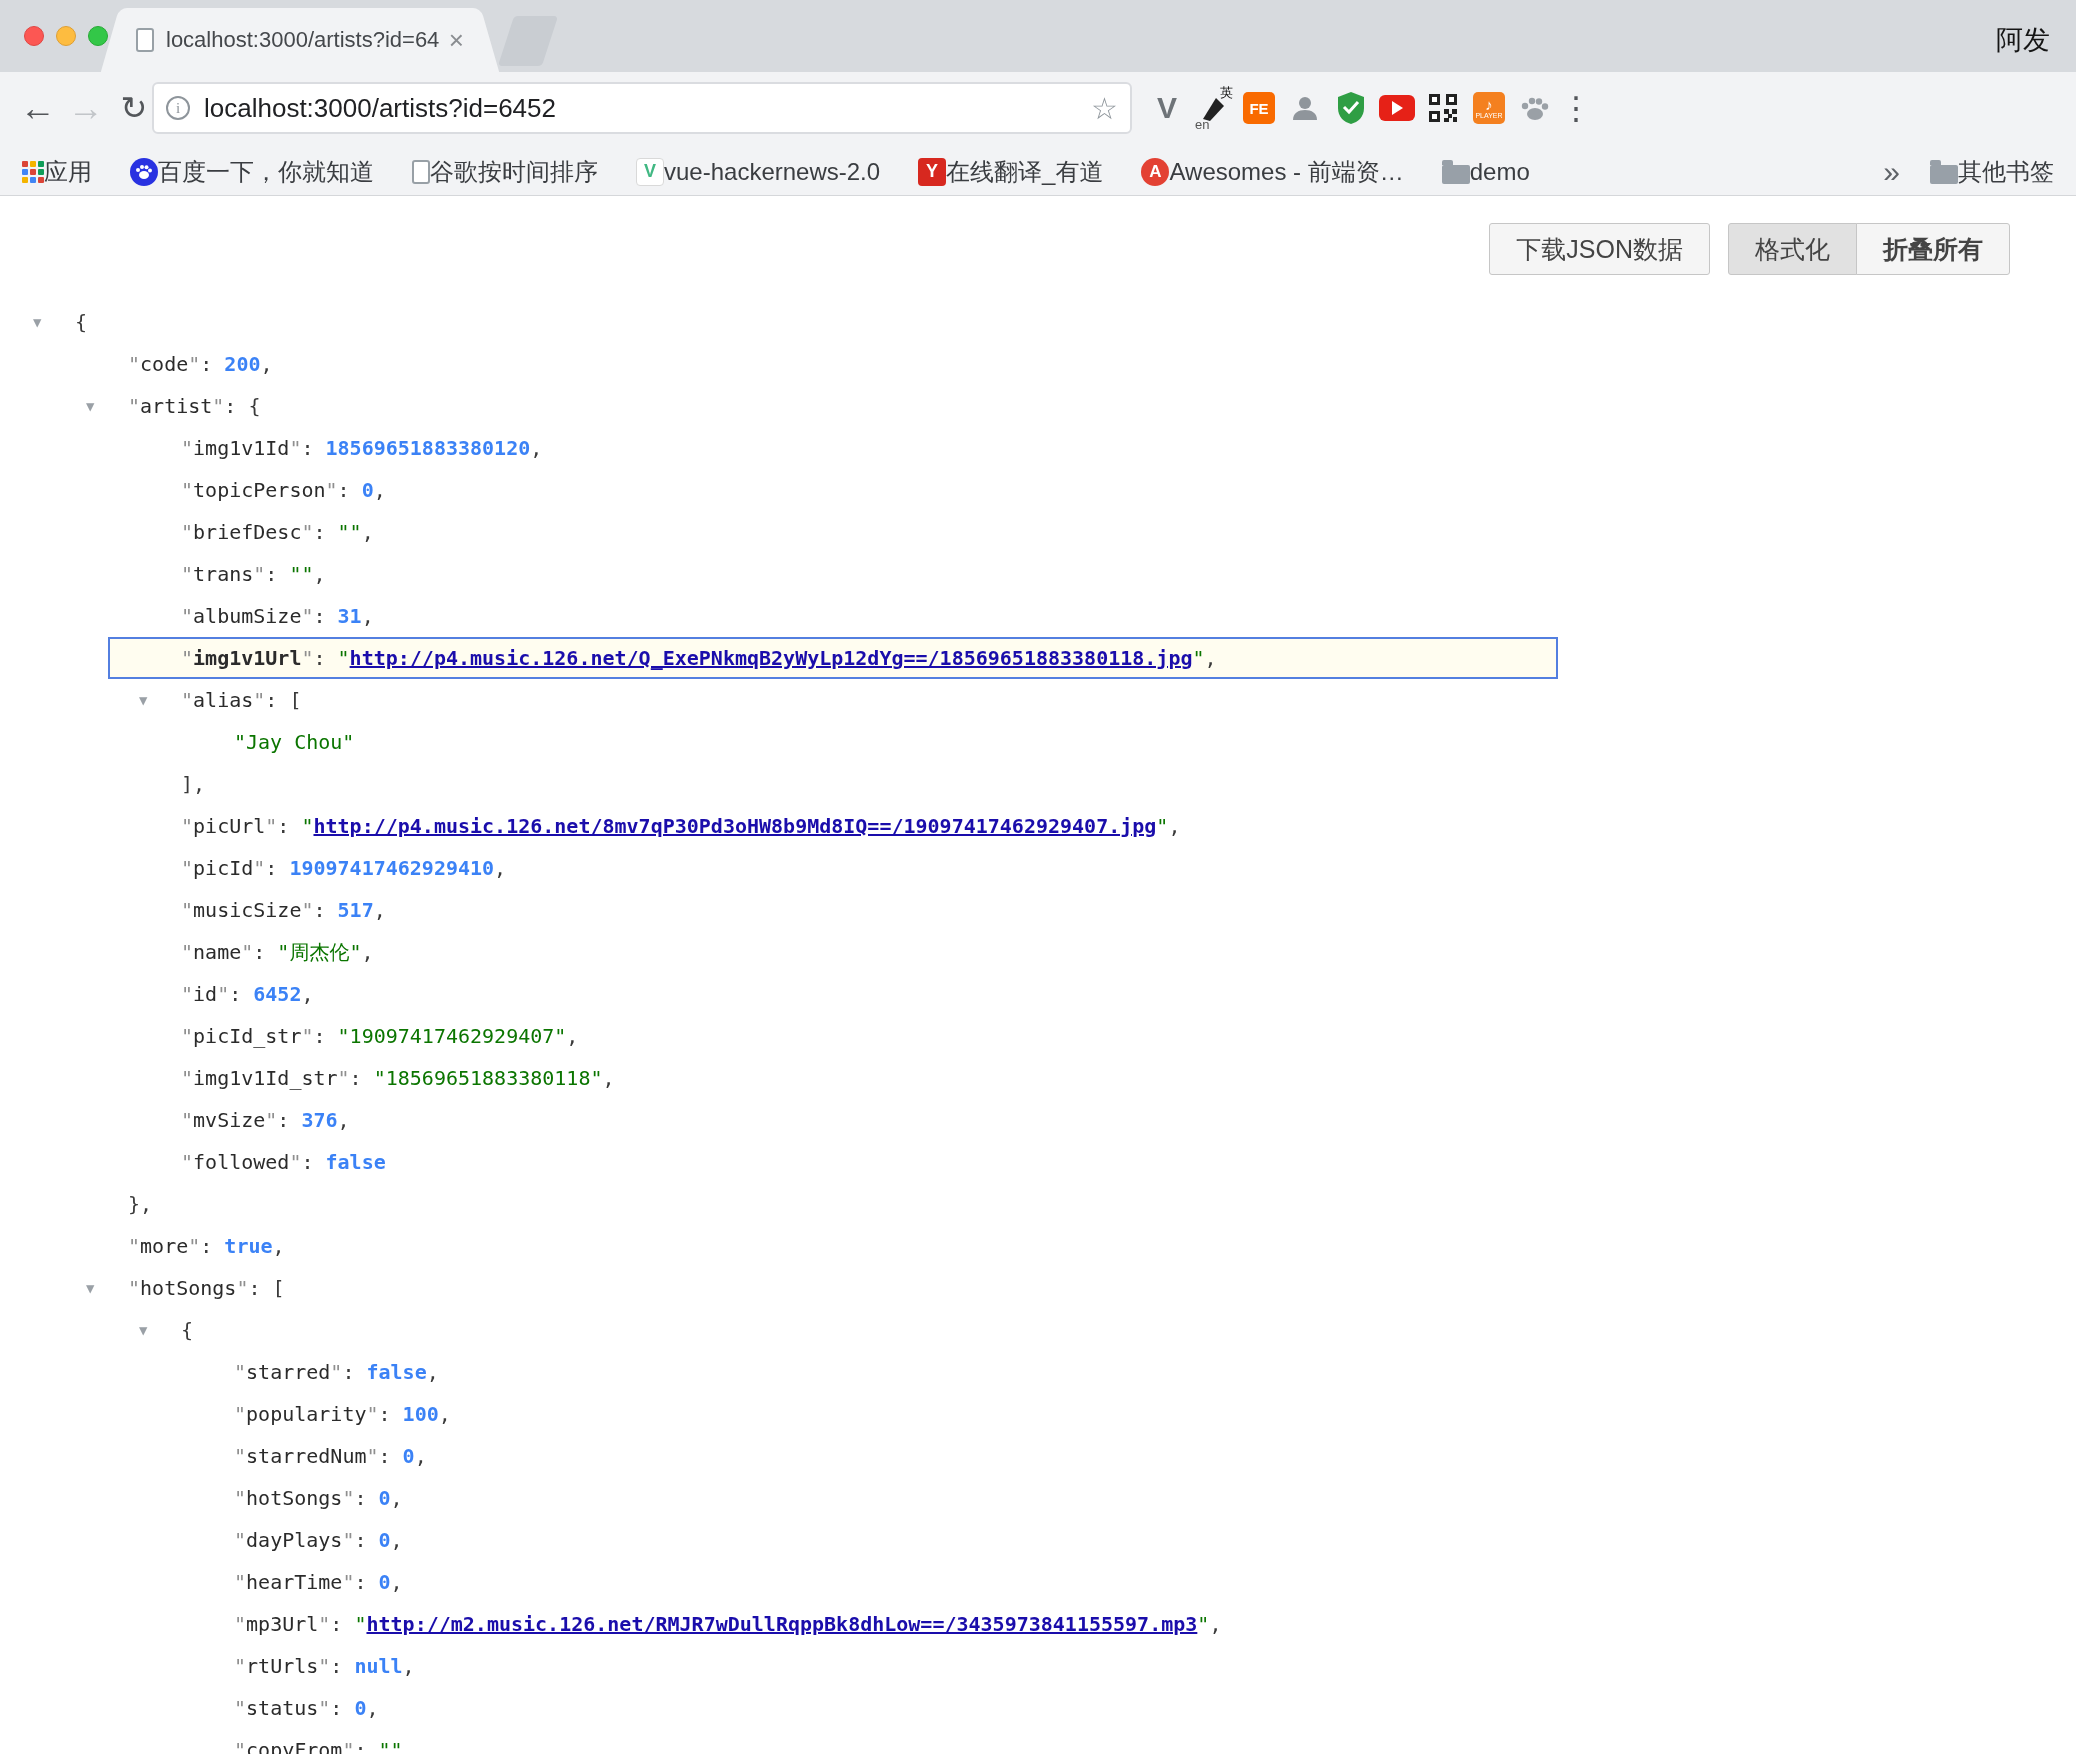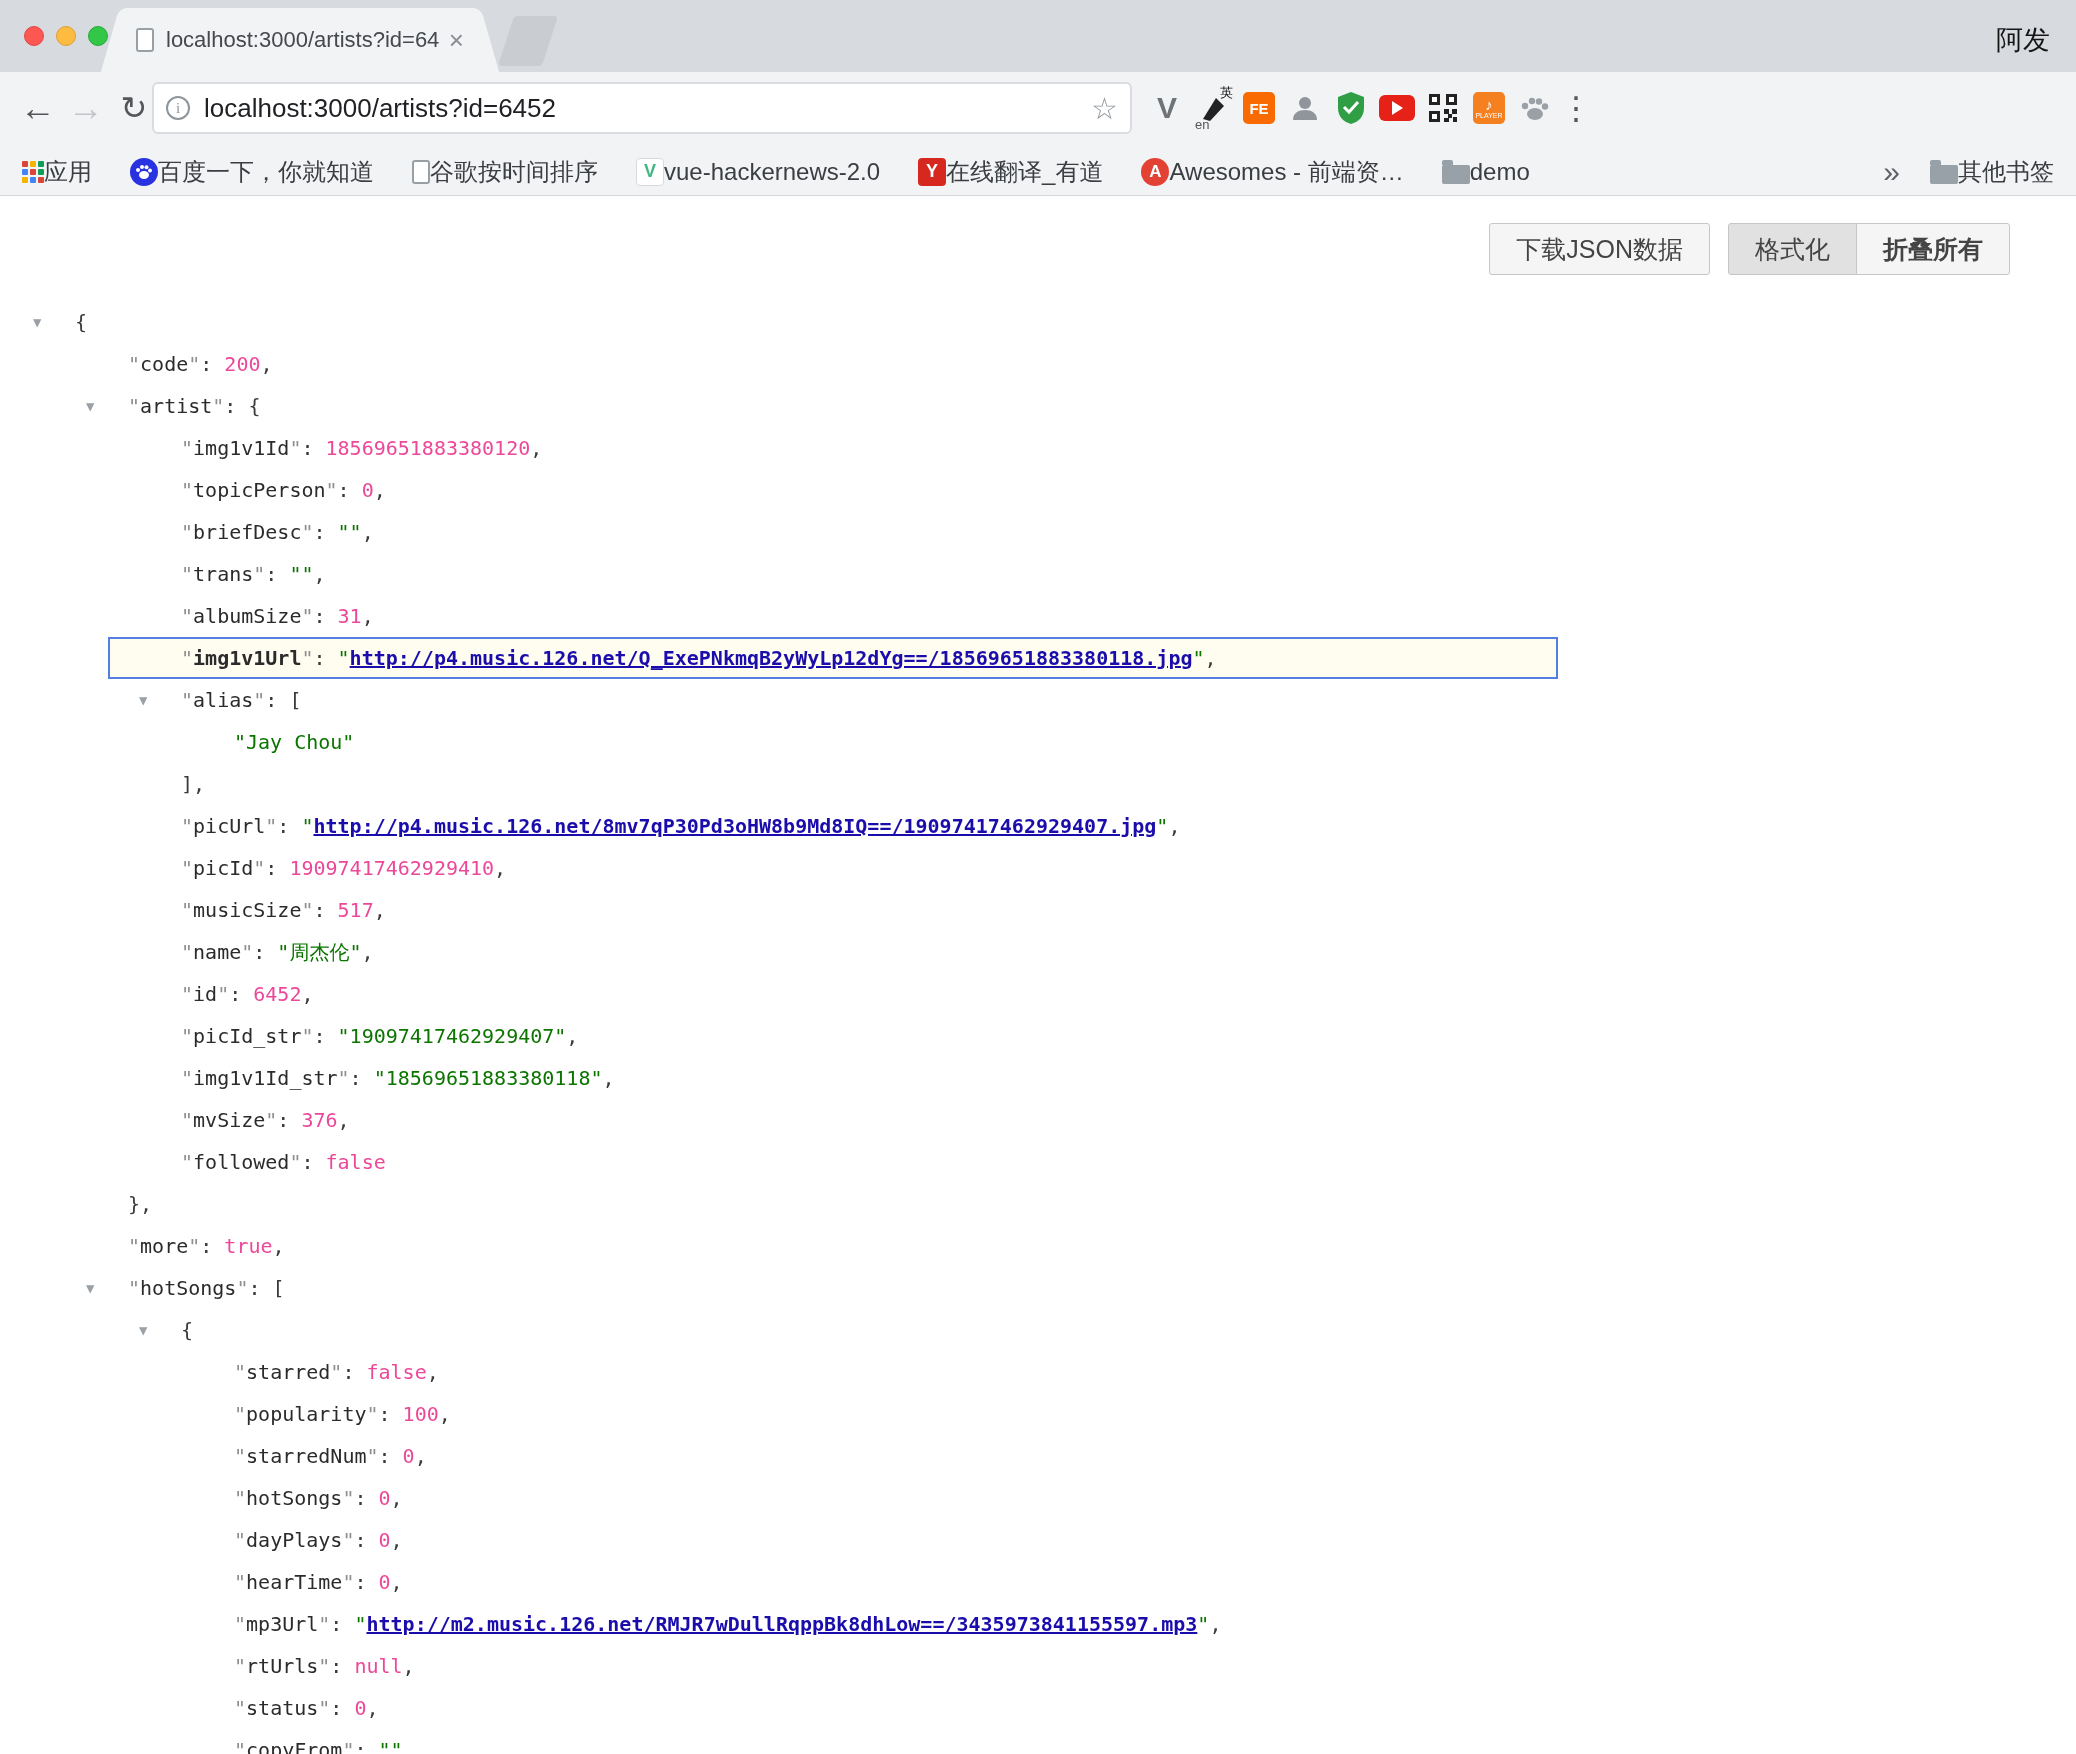--- a/index.html
+++ b/index.html
@@ -73,21 +73,21 @@
   .btn-download{margin-right:18px;}
   .seg-left{border-radius:3px 0 0 3px;background:#E1E1E1;}
   .seg-right{border-radius:0 3px 3px 0;margin-left:-1px;font-weight:bold;}
 
   .json-tree{position:absolute;top:104px;left:0;right:0;bottom:0;font-family:"DejaVu Sans Mono",monospace;font-size:20px;line-height:42px;overflow:hidden;}
   .jline{position:relative;height:42px;white-space:pre;}
   .jtoggle{position:absolute;top:0;font-size:14px;color:#9AA0A6;line-height:42px;}
   .jkq{color:#8F8F8F;}
   .jk{color:#2B2B2B;}
   .jp{color:#3A3A3A;}
-  .jn,.jb{color:#ec4899;font-weight:normal;text-align:center;}
+  .jn,.jb{color:#3b82f6;font-weight:bold;text-align:center;}
   .js,.jq{color:#0B7500;}
   .ja{color:#1A0DAB;font-weight:bold;text-decoration:underline;}
   .jline.hl{margin-left:108px;width:1450px;box-sizing:border-box;background:#FFFDF0;border:2px solid #537FE0;line-height:38px;}
   .hl .jk{font-weight:bold;}
 </style>
 </head>
 <body>
 
 <div class="screen">
 

